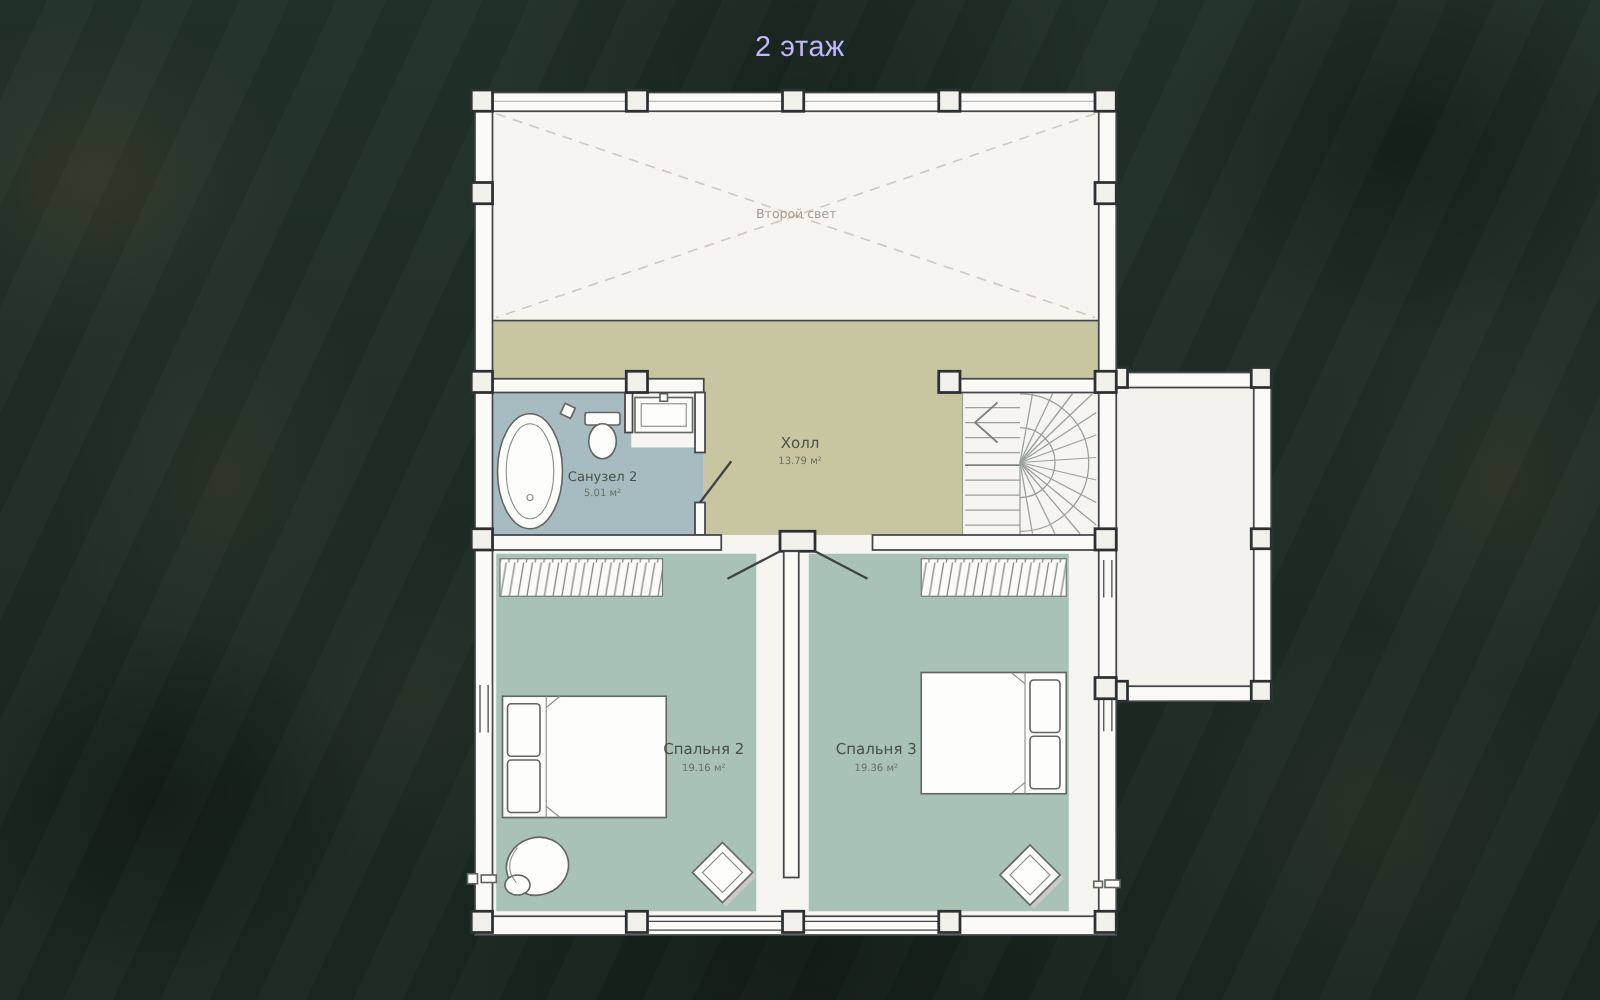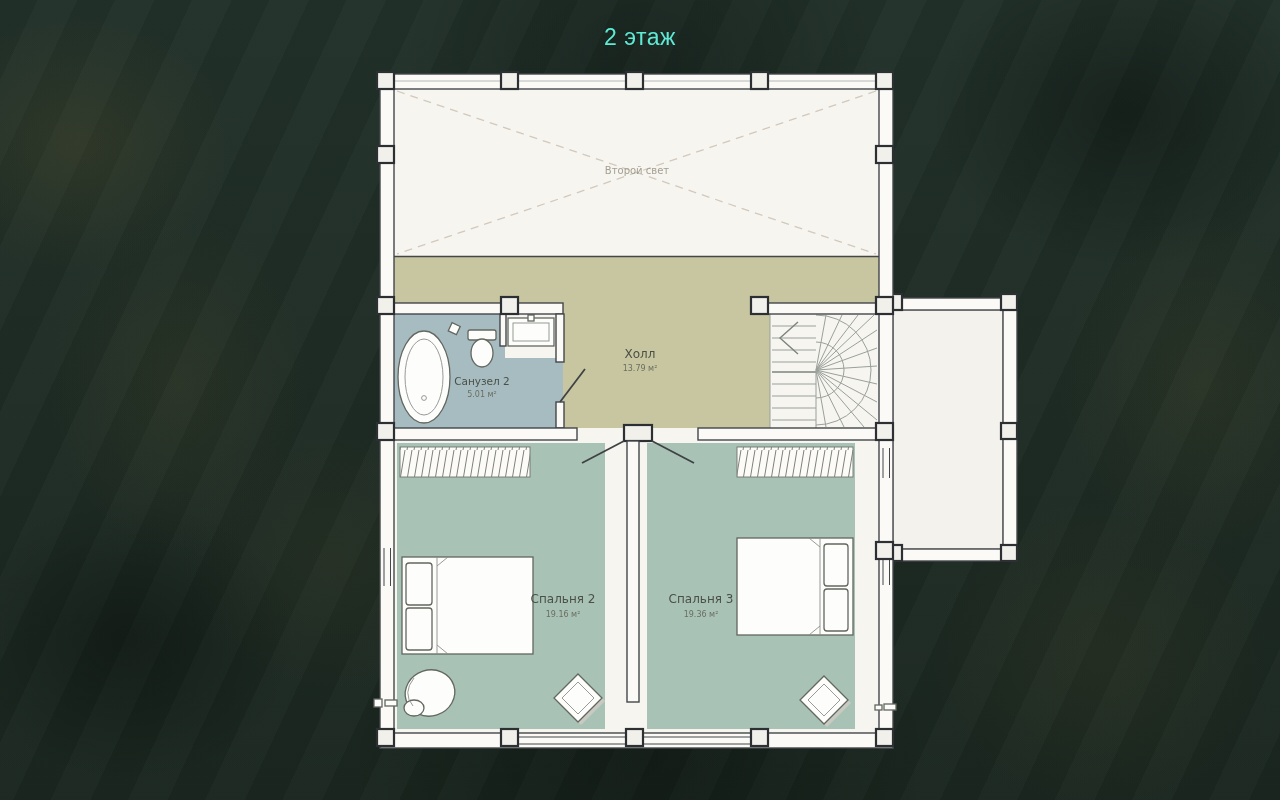--- a/index.html
+++ b/index.html
@@ -20,21 +20,21 @@
       radial-gradient(220px 260px at 94% 48%, rgba(104,90,42,0.15), transparent 65%),
       radial-gradient(260px 240px at 86% 82%, rgba(96,84,40,0.14), transparent 65%),
       radial-gradient(340px 280px at 50% 8%, rgba(0,0,0,0.25), transparent 70%),
       radial-gradient(420px 320px at 50% 95%, rgba(0,0,0,0.28), transparent 70%),
       repeating-linear-gradient(115deg, rgba(0,0,0,0.05) 0 34px, rgba(255,255,255,0.015) 34px 70px),
       linear-gradient(180deg,#22312a 0%,#1e2c25 55%,#1a2720 100%);
   }
   .page-title{
     position:absolute;top:24px;left:0;width:100%;
     text-align:center;font-size:23px;letter-spacing:0.5px;
-    color:#5eead4;
+    color:#c4b5fd;
   }
   svg{position:absolute;inset:0;}
   .wall{fill:#fbfaf7;stroke:#43464a;stroke-width:1.4;}
   .pillar{fill:#f1f0ea;stroke:#2d3033;stroke-width:2.2;}
   .floorbase{fill:#f6f5f0;stroke:none;}
   .olive{fill:#c7c6a1;stroke:none;}
   .bath{fill:#a7bcc1;stroke:none;}
   .bed{fill:#a9c2b6;stroke:none;}
   .balconyfloor{fill:#f3f2ec;stroke:#8d908a;stroke-width:0.8;}
   .alcove{fill:#f6f5f0;stroke:none;}

